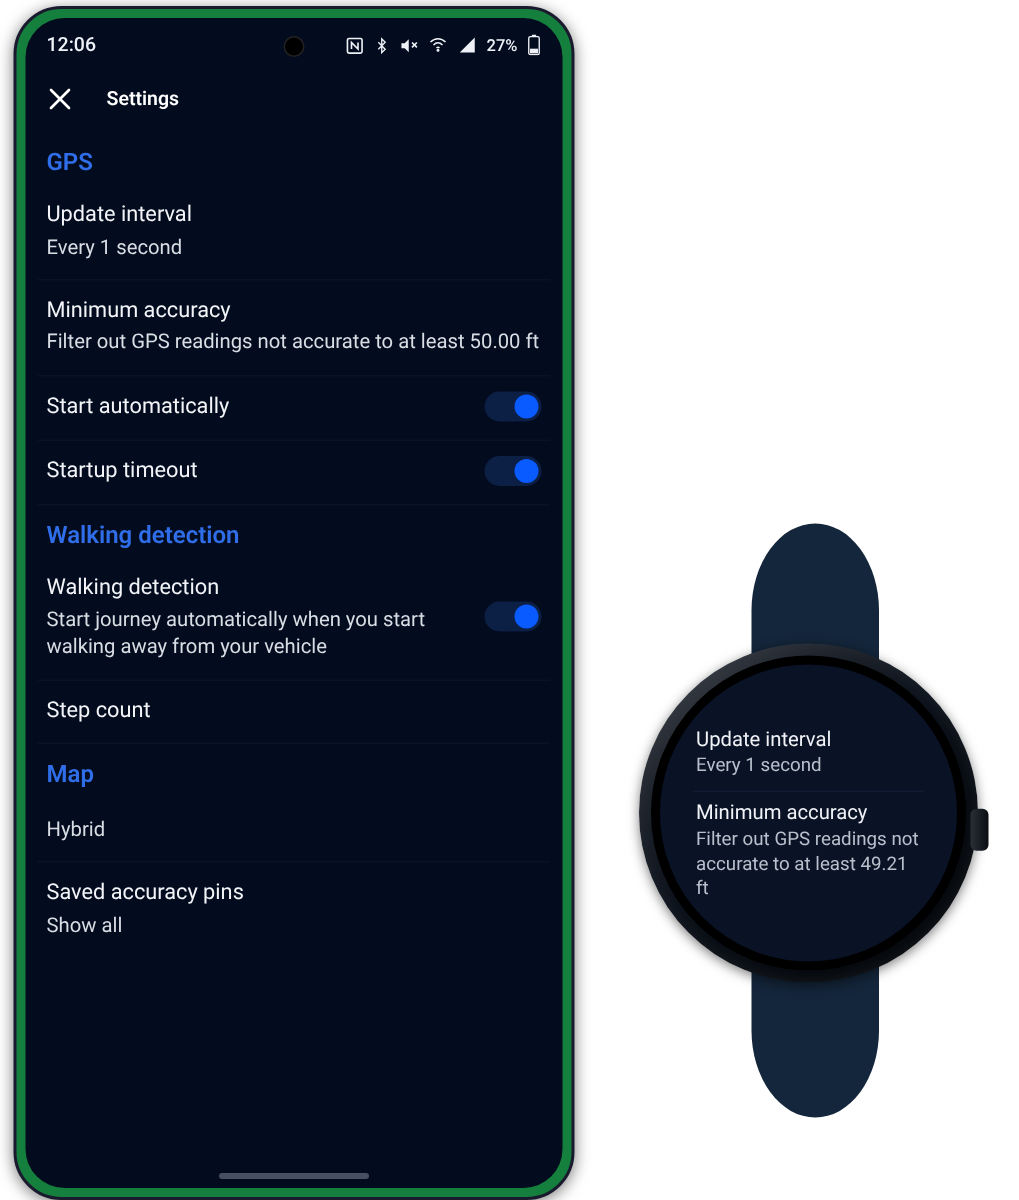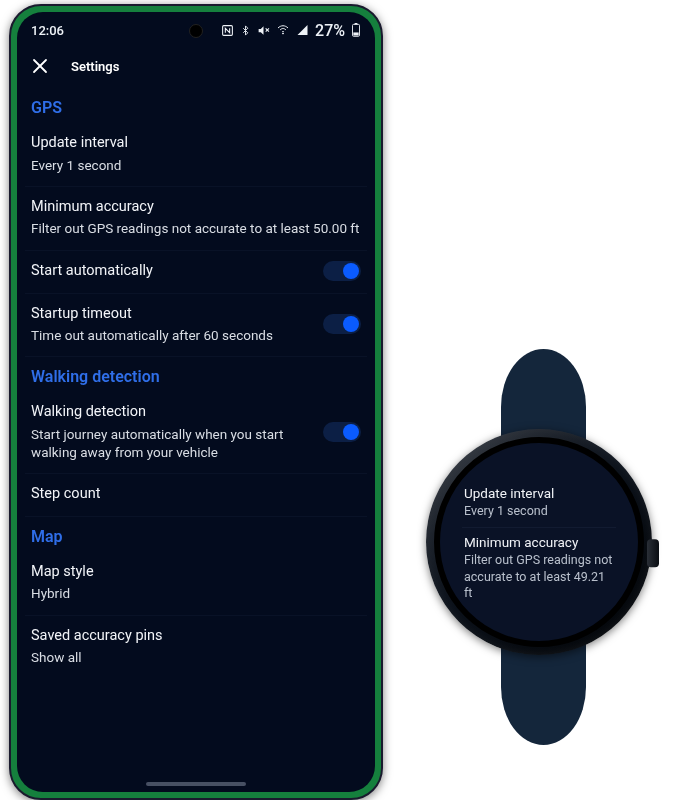--- a/index.html
+++ b/index.html
@@ -40,21 +40,21 @@
     justify-content: space-between;
     padding: 4px 14px 0;
     color: #eef2f7;
     font-size: 13px;
     font-weight: 500;
   }
   .status-right {
     display: flex;
     align-items: center;
     gap: 6px;
-    font-size: 16px;
+    font-size: 11px;
   }
   .status-right svg { display: block; }
   .camera-hole {
     position: absolute;
     top: 12px;
     left: 50%;
     transform: translateX(-50%);
     width: 12px;
     height: 12px;
     border-radius: 50%;
@@ -257,21 +257,20 @@
       <div class="setting-row">
         <div class="setting-text">
           <div class="setting-title">Start automatically</div>
         </div>
         <div class="toggle"></div>
       </div>
 
       <div class="setting-row">
         <div class="setting-text">
           <div class="setting-title">Startup timeout</div>
-          <div class="setting-sub">Time out automatically after 60 seconds</div>
         </div>
         <div class="toggle"></div>
       </div>
 
       <div class="section-header">Walking detection</div>
 
       <div class="setting-row">
         <div class="setting-text">
           <div class="setting-title">Walking detection</div>
           <div class="setting-sub">Start journey automatically when you start walking away from your vehicle</div>
@@ -282,21 +281,20 @@
       <div class="setting-row">
         <div class="setting-text">
           <div class="setting-title">Step count</div>
         </div>
       </div>
 
       <div class="section-header">Map</div>
 
       <div class="setting-row">
         <div class="setting-text">
-          <div class="setting-title">Map style</div>
           <div class="setting-sub">Hybrid</div>
         </div>
       </div>
 
       <div class="setting-row">
         <div class="setting-text">
           <div class="setting-title">Saved accuracy pins</div>
           <div class="setting-sub">Show all</div>
         </div>
       </div>

